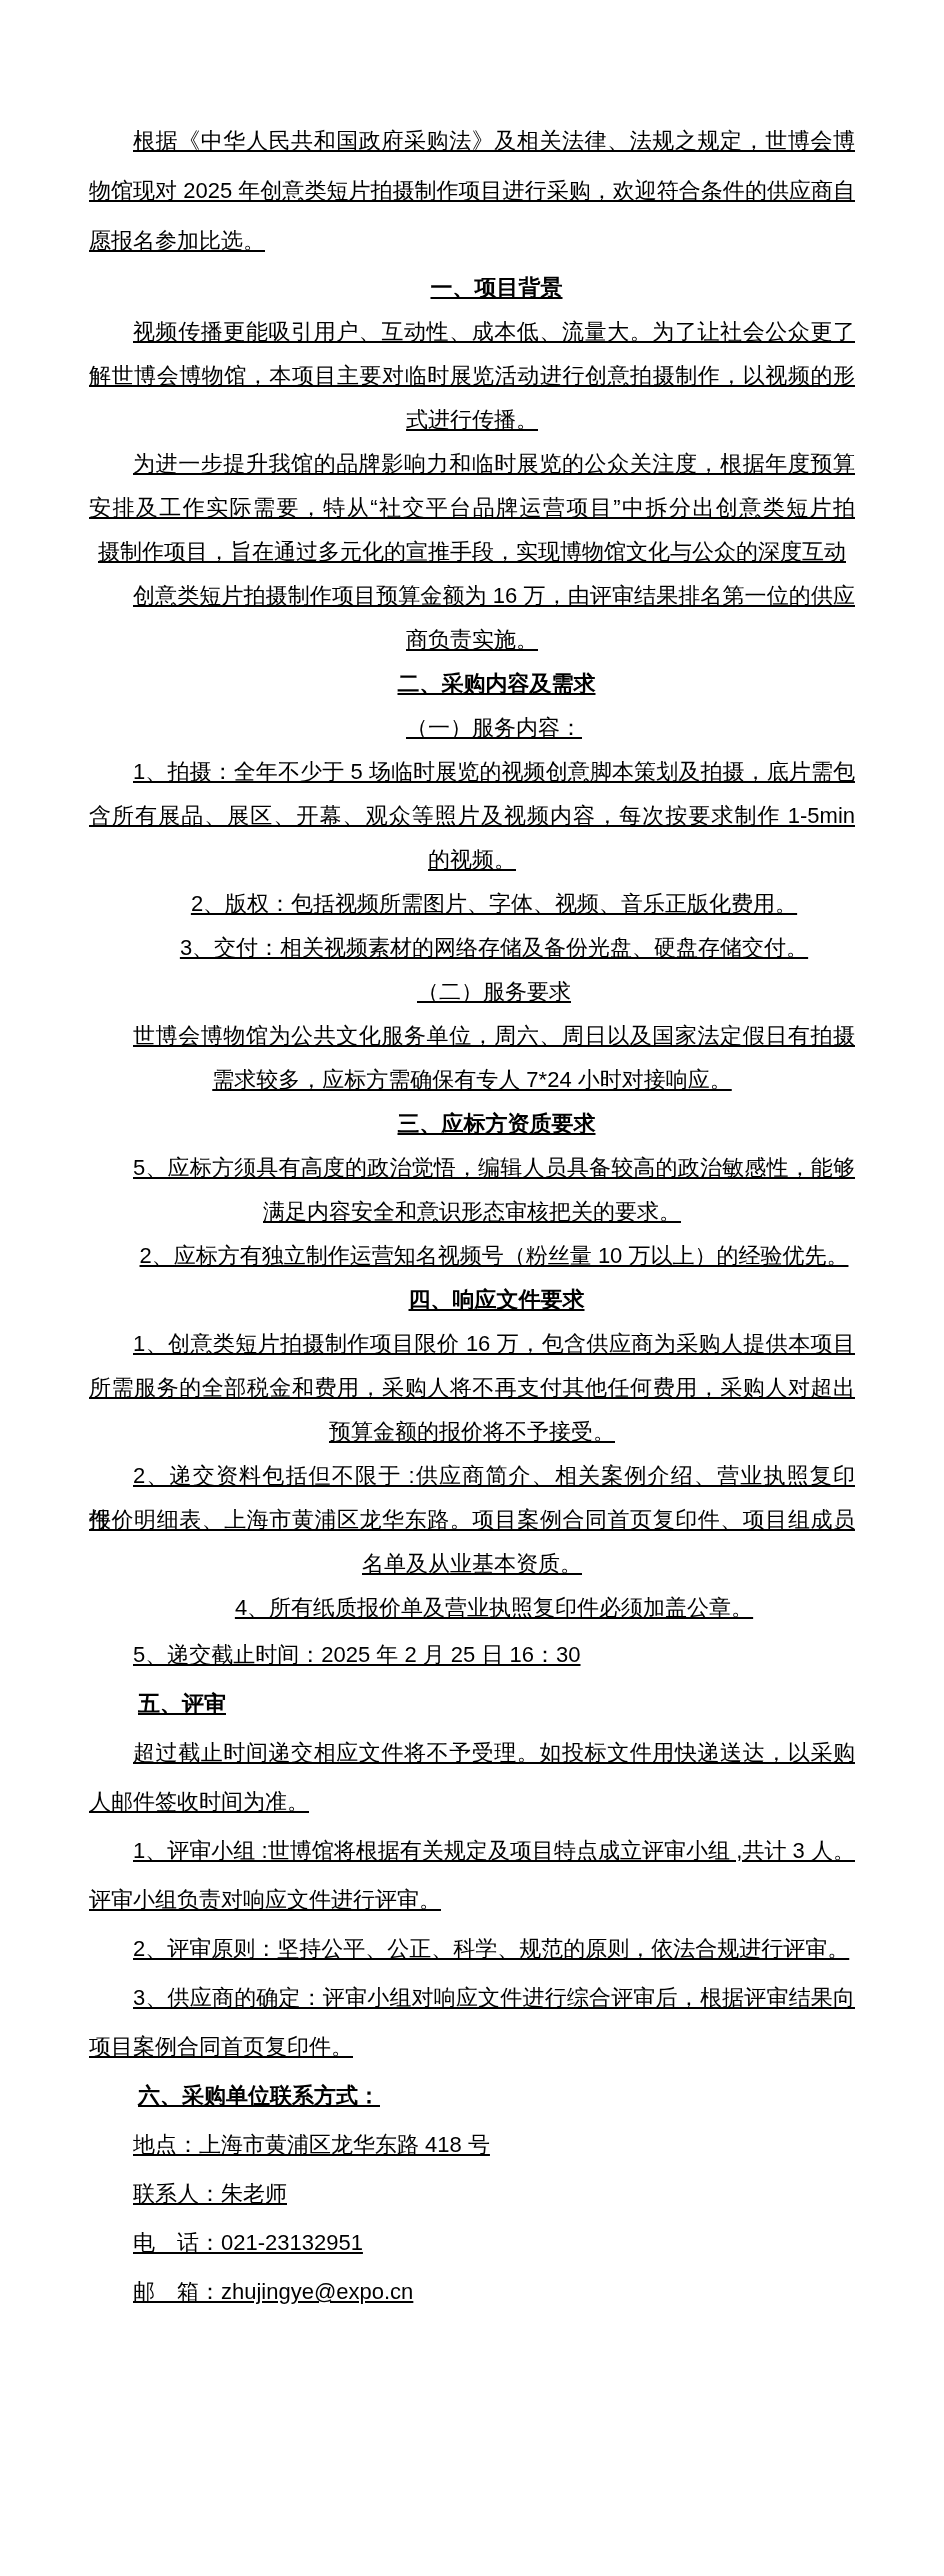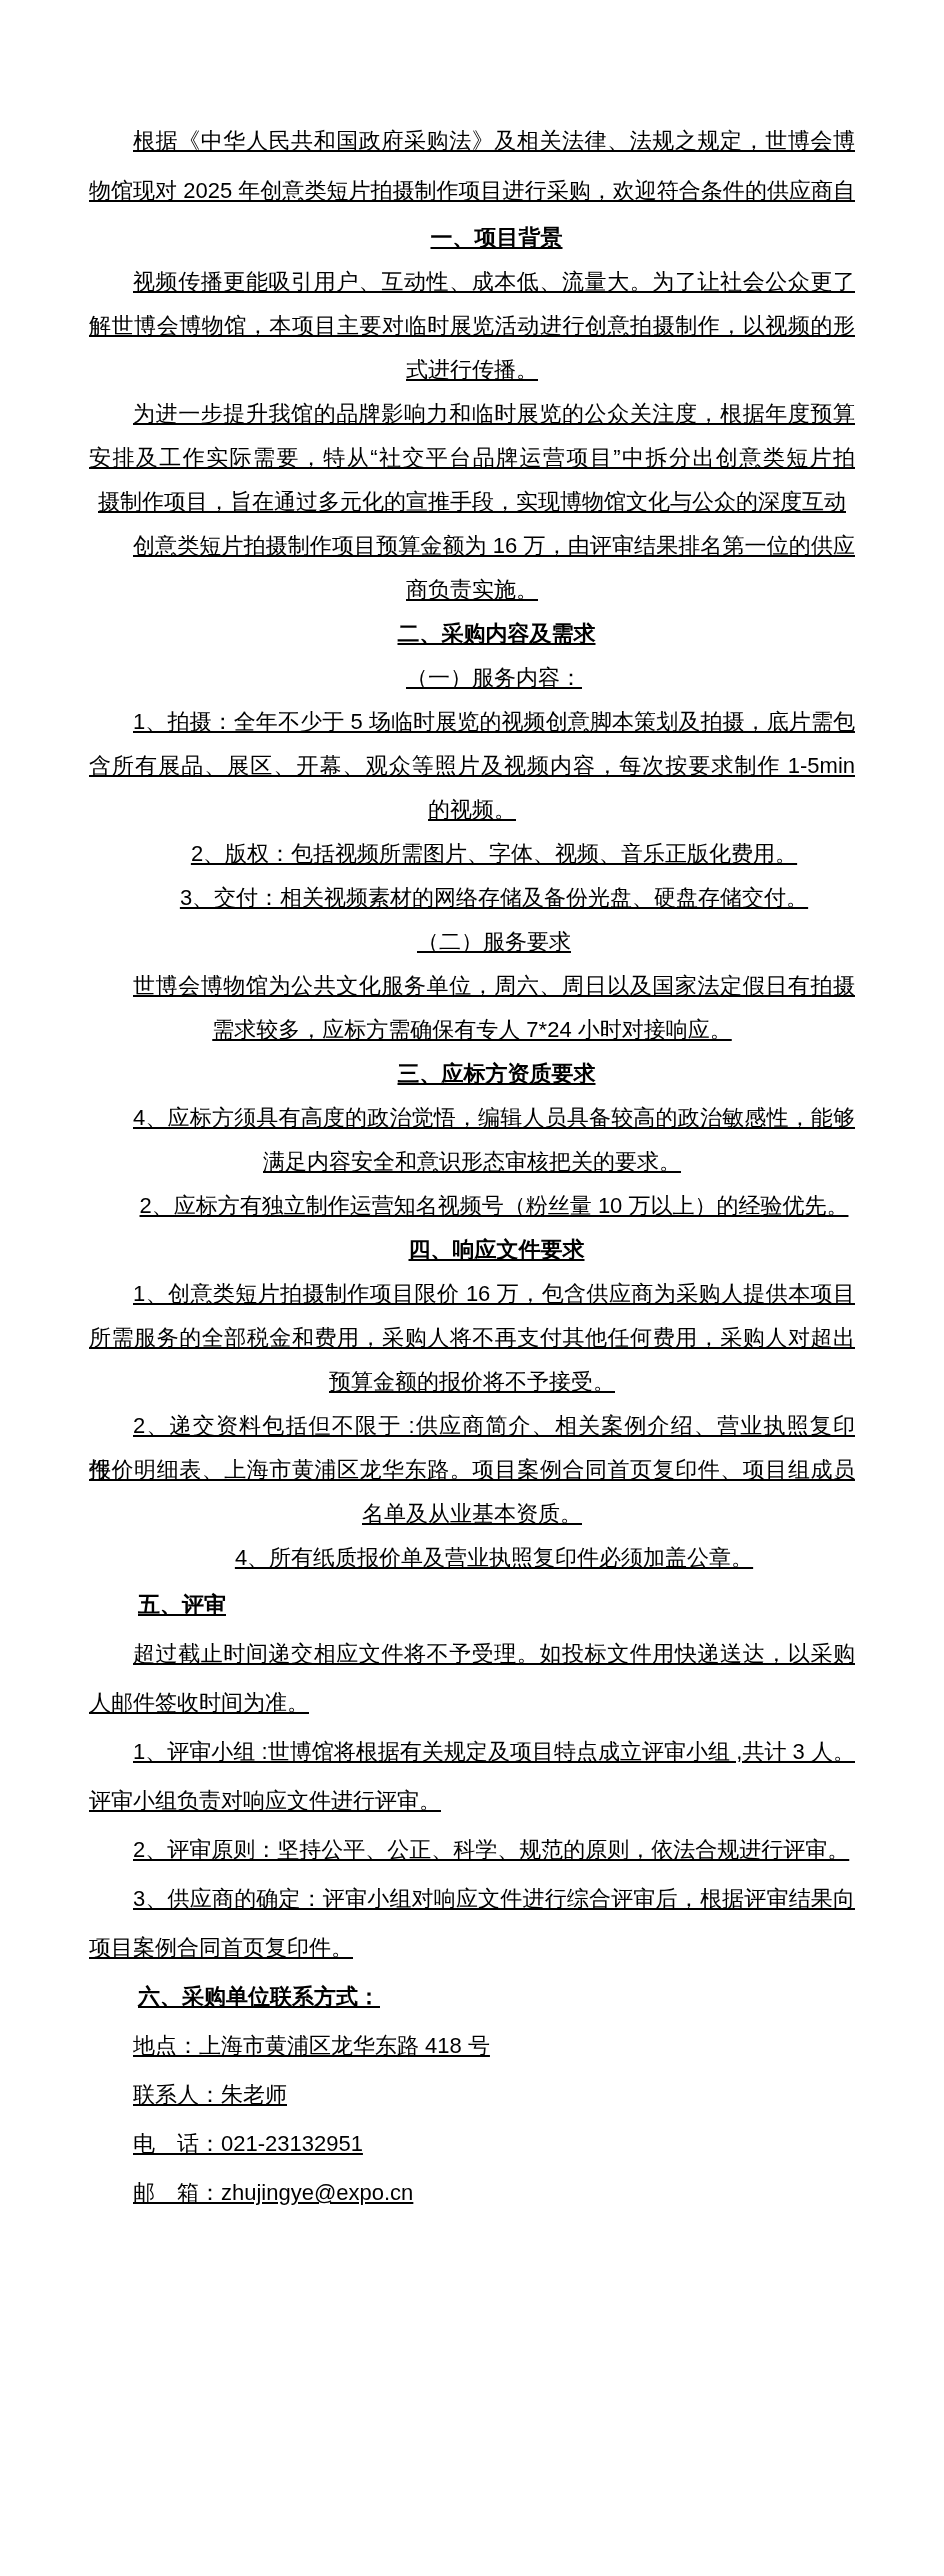--- a/index.html
+++ b/index.html
@@ -44,20 +44,21 @@
   }
 </style>
 </head>
 <body>
 
 <main class="doc">
   <div>
       <div class="block">
         <div class="line s1 first fill">根据《中华人民共和国政府采购法》及相关法律、法规之规定，世博会博</div>
         <div class="line s1 fill">物馆现对 2025 年创意类短片拍摄制作项目进行采购，欢迎符合条件的供应商自</div>
+        <div class="line s1">愿报名参加比选。</div>
       </div>
       <div class="block">
         <div class="line s2 first head">一、项目背景</div>
       </div>
       <div class="block">
         <div class="line s2 first fill">视频传播更能吸引用户、互动性、成本低、流量大。为了让社会公众更了</div>
         <div class="line s2 fill">解世博会博物馆，本项目主要对临时展览活动进行创意拍摄制作，以视频的形</div>
         <div class="line s2">式进行传播。</div>
       </div>
       <div class="block">
@@ -90,41 +91,44 @@
         <div class="line s2 first">（二）服务要求</div>
       </div>
       <div class="block">
         <div class="line s2 first fill">世博会博物馆为公共文化服务单位，周六、周日以及国家法定假日有拍摄</div>
         <div class="line s2">需求较多，应标方需确保有专人 7*24 小时对接响应。</div>
       </div>
       <div class="block">
         <div class="line s2 first head">三、应标方资质要求</div>
       </div>
       <div class="block">
-        <div class="line s2 first fill">4、应标方须具有高度的政治觉悟，编辑人员具备较高的政治敏感性，能够</div>
+        <div class="line s2 first fill">5、应标方须具有高度的政治觉悟，编辑人员具备较高的政治敏感性，能够</div>
         <div class="line s2">满足内容安全和意识形态审核把关的要求。</div>
       </div>
       <div class="block">
         <div class="line s2 first">2、应标方有独立制作运营知名视频号（粉丝量 10 万以上）的经验优先。</div>
       </div>
       <div class="block">
         <div class="line s2 first head">四、响应文件要求</div>
       </div>
       <div class="block">
         <div class="line s2 first fill">1、创意类短片拍摄制作项目限价 16 万，包含供应商为采购人提供本项目</div>
         <div class="line s2 fill">所需服务的全部税金和费用，采购人将不再支付其他任何费用，采购人对超出</div>
         <div class="line s2">预算金额的报价将不予接受。</div>
       </div>
       <div class="block">
         <div class="line s2 first fill">2、递交资料包括但不限于 :供应商简介、相关案例介绍、营业执照复印件、</div>
         <div class="line s2 fill">报价明细表、上海市黄浦区龙华东路。项目案例合同首页复印件、项目组成员</div>
         <div class="line s2">名单及从业基本资质。</div>
       </div>
       <div class="block">
         <div class="line s2 first">4、所有纸质报价单及营业执照复印件必须加盖公章。</div>
+      </div>
+      <div class="block">
+        <div class="line s3 first">5、递交截止时间：2025 年 2 月 25 日 16：30</div>
       </div>
       <div class="block">
         <div class="line s3 first head">五、评审</div>
       </div>
       <div class="block">
         <div class="line s3 first fill">超过截止时间递交相应文件将不予受理。如投标文件用快递送达，以采购</div>
         <div class="line s3">人邮件签收时间为准。</div>
       </div>
       <div class="block">
         <div class="line s3 first fill">1、评审小组 :世博馆将根据有关规定及项目特点成立评审小组 ,共计 3 人。</div>

